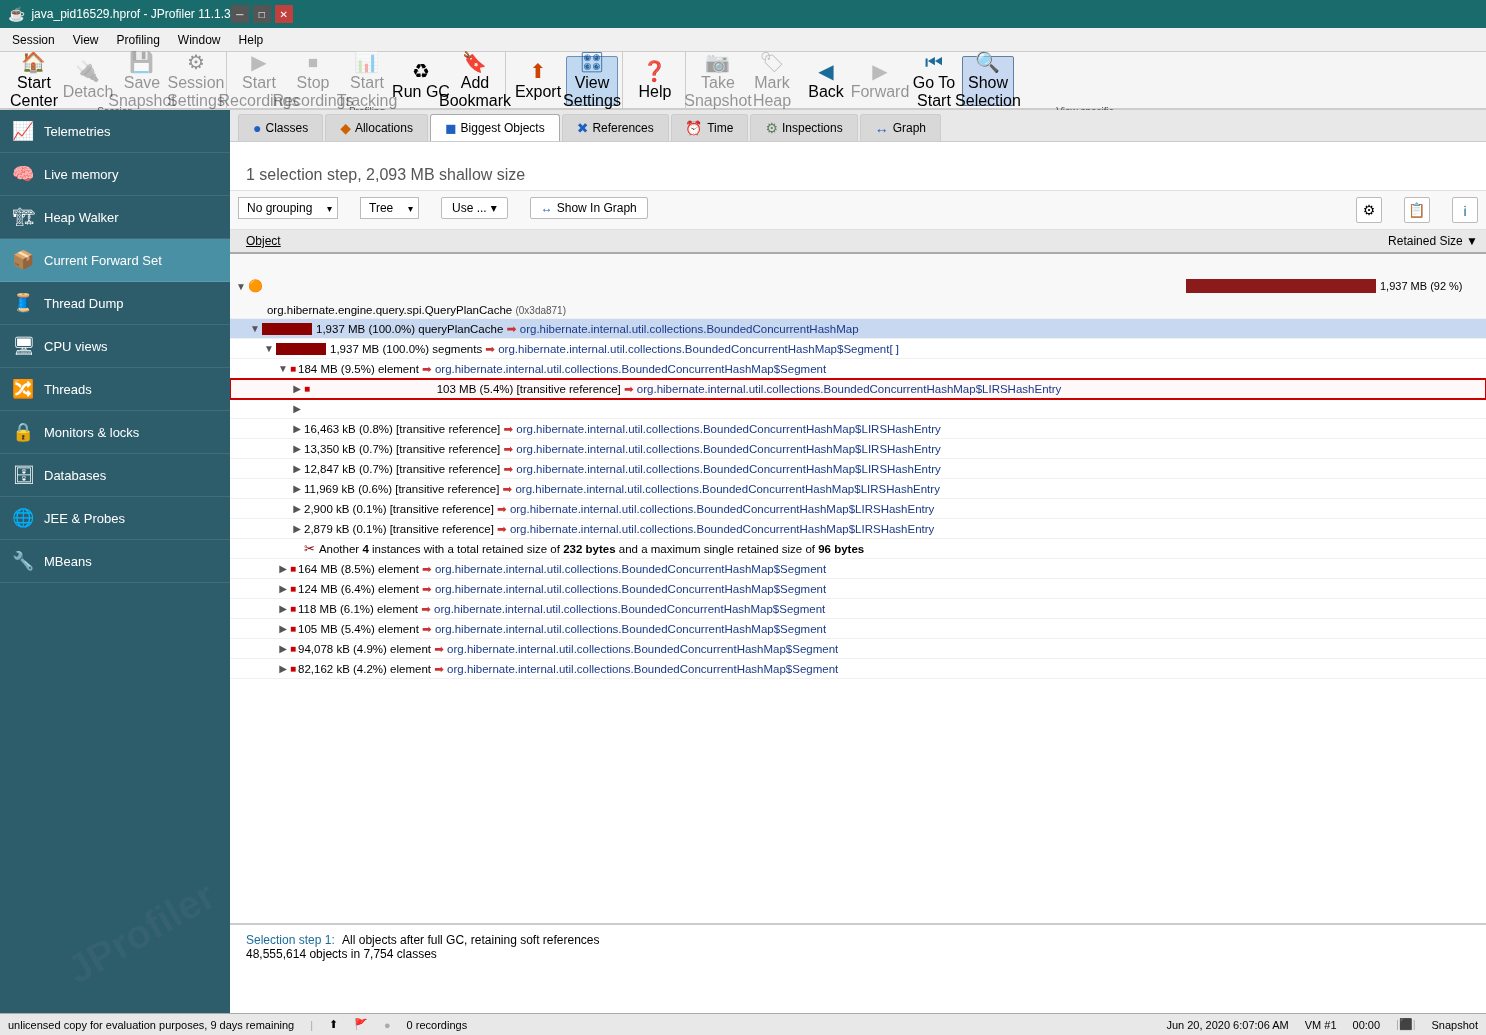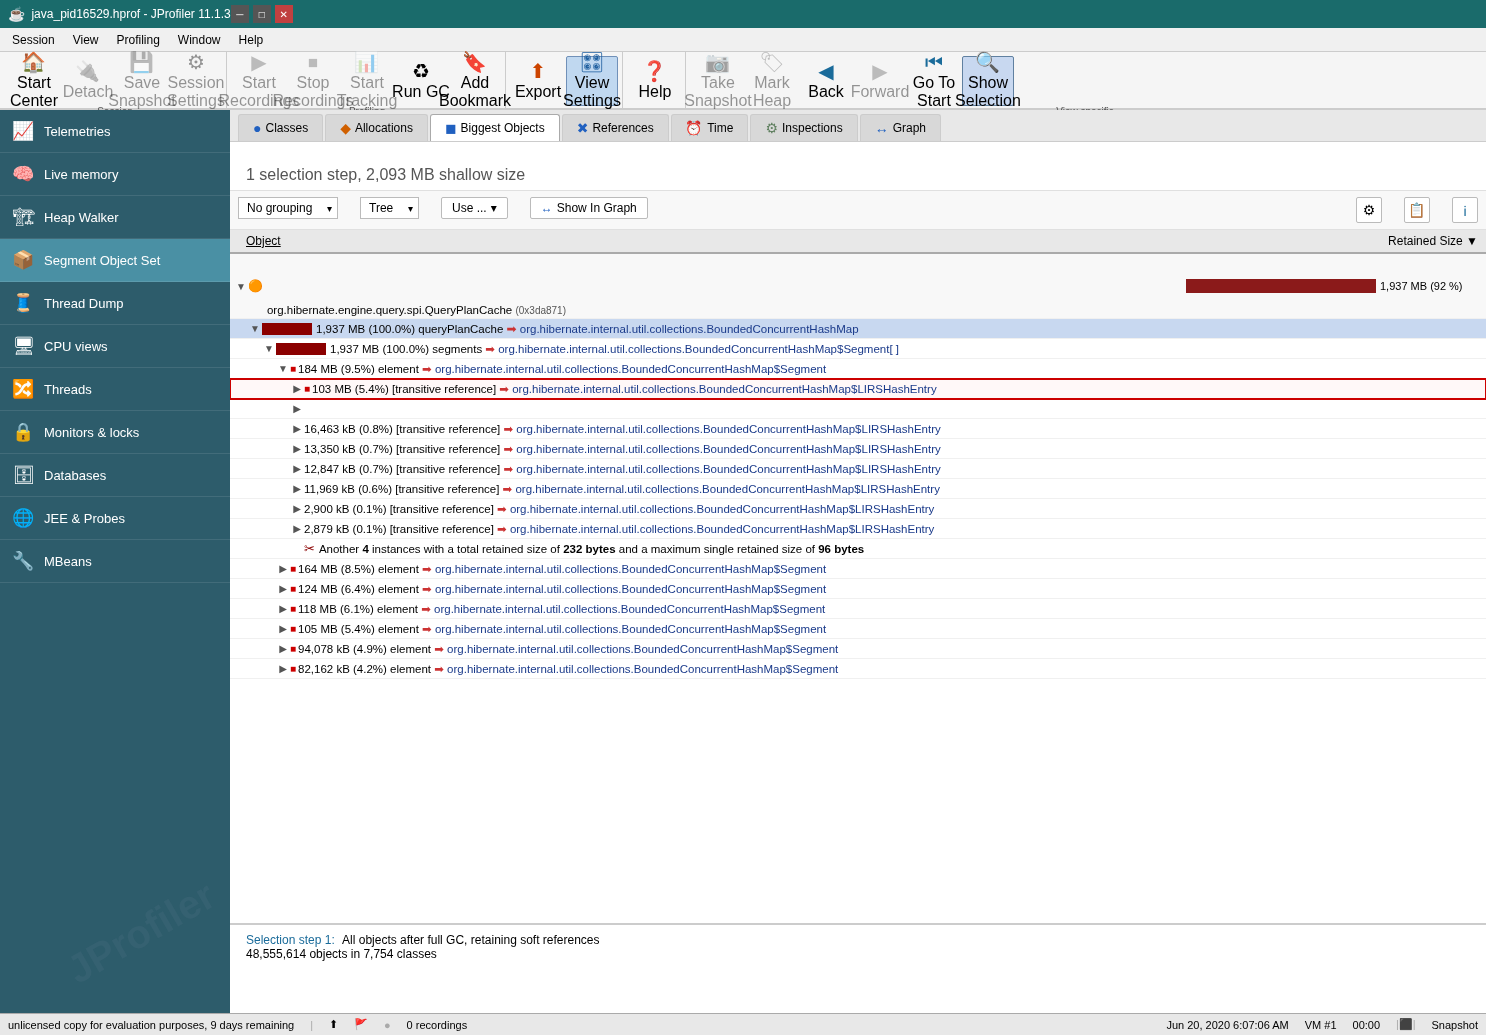--- a/index.html
+++ b/index.html
@@ -394,21 +394,21 @@
     <div class="sidebar-item">
       <span class="sidebar-icon">🧠</span>
       <span>Live memory</span>
     </div>
     <div class="sidebar-item">
       <span class="sidebar-icon">🏗</span>
       <span>Heap Walker</span>
     </div>
     <div class="sidebar-item active">
       <span class="sidebar-icon">📦</span>
-      <span>Segment Object Set</span>
+      <span>Current Forward Set</span>
     </div>
     <div class="sidebar-item">
       <span class="sidebar-icon">🧵</span>
       <span>Thread Dump</span>
     </div>
     <div class="sidebar-item">
       <span class="sidebar-icon">🖥</span>
       <span>CPU views</span>
     </div>
     <div class="sidebar-item">
@@ -564,21 +564,21 @@
           <span style="color:#cc3333;">➡</span>
           <span style="color:#1a3a8a;">org.hibernate.internal.util.collections.BoundedConcurrentHashMap$Segment</span>
         </span>
         <div class="row-bar-cell"></div>
       </div>
 
       <div class="tree-row" style="outline:2px solid #cc0000; outline-offset:-1px; background:#fff8f8;">
         <span class="row-indent" style="width:60px;"></span>
         <span class="row-expand" style="color:#555;">▶</span>
         <span style="color:#cc0000; font-size:10px; margin-right:2px;">■</span>
-        <span class="row-text" style="font-size:11.5px;">
+        <span class="row-text" style="font-size:11.5px;text-align:center;">
           103 MB (5.4%) [transitive reference]
           <span style="color:#cc3333;">➡</span>
           <span style="color:#1a3a8a;">org.hibernate.internal.util.collections.BoundedConcurrentHashMap$LIRSHashEntry</span>
         </span>
         <div class="row-bar-cell"></div>
       </div>
 
       <div class="tree-row">
         <span class="row-indent" style="width:60px;"></span>
         <span class="row-expand">▶</span>

